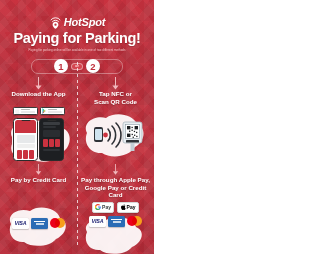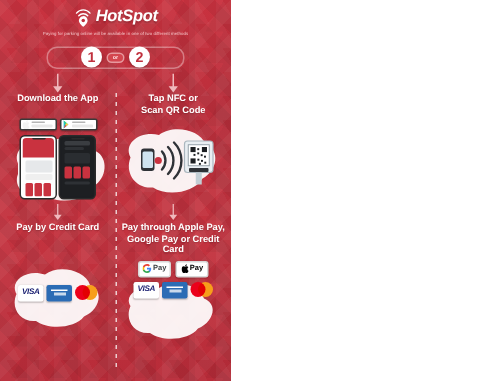--- a/index.html
+++ b/index.html
@@ -24,21 +24,21 @@
     position: absolute; inset: 0;
     background:
       linear-gradient(60deg, rgba(255,255,255,0.035) 50%, transparent 50%),
       linear-gradient(-60deg, rgba(0,0,0,0.04) 50%, transparent 50%);
     background-size: 18px 16px, 26px 21px;
     pointer-events: none;
   }
   .layer { position: relative; z-index: 2; }
 
   
-  .header { padding-top: 3px; text-align: center; }
+  .header { padding-top: 14px; text-align: center; }
   .brand {
     display: flex; align-items: center; justify-content: center;
     gap: 2px; height: 15px;
   }
   .brand-mark { width: 13px; height: 14px; display:block; }
   .brand-name {
     color: #ffffff; font-size: 11px; font-weight: bold;
     font-style: italic; letter-spacing: -0.2px;
     text-shadow: 0 1px 1px rgba(0,0,0,0.18);
   }
@@ -192,20 +192,21 @@
             <path d="M4 9.5 A11.5 11.5 0 0 1 22 9.5"></path>
             <path d="M7 13 A8 8 0 0 1 19 13"></path>
             <path d="M10 16.5 A4 4 0 0 1 16 16.5"></path>
           </g>
           <path d="M13 13.5c-3.2 0-5.8 2.6-5.8 5.8 0 4.2 5.8 8.4 5.8 8.4s5.8-4.2 5.8-8.4c0-3.2-2.6-5.8-5.8-5.8z" fill="#ffffff"></path>
           <circle cx="13" cy="19.3" r="2.3" fill="#c0303d"></circle>
         </svg>
         <span class="brand-name">HotSpot</span>
       </div>
 
+      <div class="headline">Paying for Parking!</div>
       <div class="subhead">Paying for parking online will be available in one of two different methods</div>
     </div>
 
     <div class="steps-bar">
       <div class="steps-rail"></div>
       <div class="steps-inner">
         <div class="num-circle">1</div>
         <div class="or-pill">or</div>
         <div class="num-circle">2</div>
       </div>

